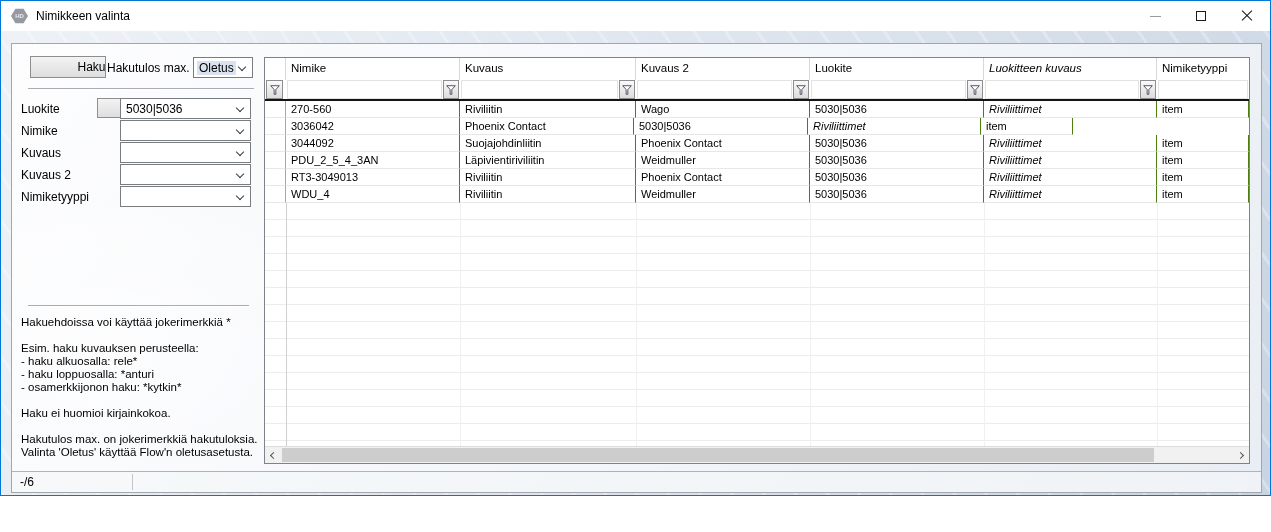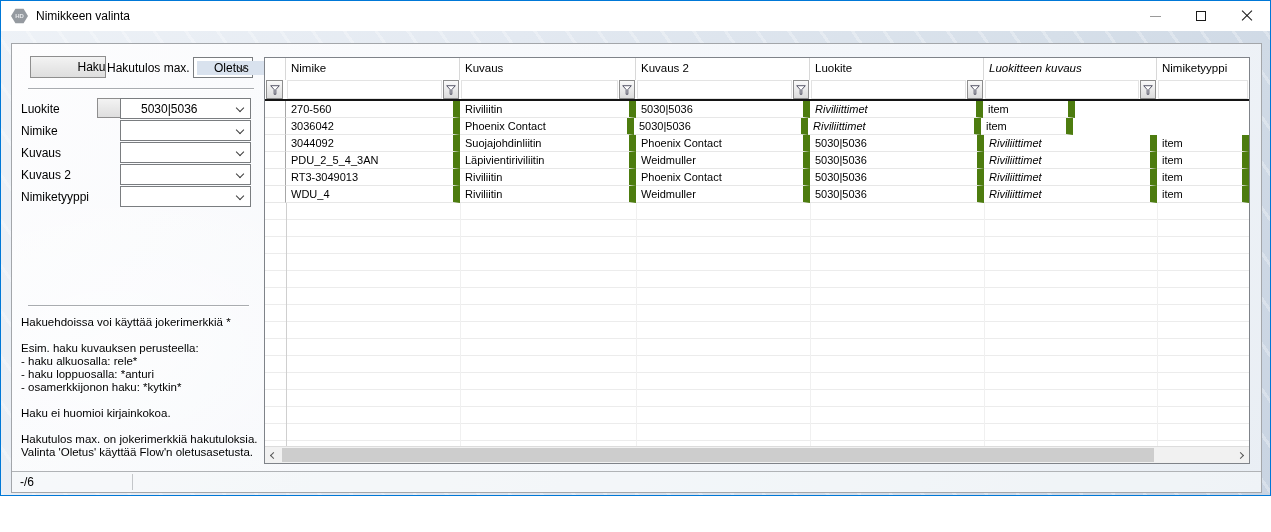--- a/index.html
+++ b/index.html
@@ -37,21 +37,21 @@
       linear-gradient(125deg, #fdfdfe 0%, #f3f6fa 55%, #e9eef4 100%); }
 
   
   .btn { display:flex; align-items:center; justify-content:center;
     background:linear-gradient(#f3f3f3,#dedede); border:1px solid #8e8e8e; font-size:12px; cursor:default;padding-left:47px; }
   .haku-btn { position:absolute; left:18px; top:12px; width:76px; height:22px; }
   .hakutulos-label { position:absolute; left:95px; top:17px; }
   .combo { position:absolute; height:21px; background:#fff; border:1px solid #7a7d80; }
   .combo .chev { position:absolute; right:7px; top:6px; width:6px; height:6px;
     border-right:1px solid #3c3c3c; border-bottom:1px solid #3c3c3c; transform:rotate(45deg); }
-  .combo .val { position:absolute; left:3px; top:3px; padding:0 17px; white-space:nowrap; }
+  .combo .val { position:absolute; left:3px; top:3px; padding:0 2px; white-space:nowrap; }
   .oletus-combo { left:181px; top:13px; width:60px; }
   .oletus-combo .val { background:#d9e2ee; }
   .sep { position:absolute; height:1px; background:#a9acb0; box-shadow:0 1px 0 #ffffff; }
   .sep1 { left:16px; top:44px; width:226px; }
   .sep2 { left:16px; top:261px; width:221px; }
   .field-label { position:absolute; left:9px; }
   .browse-btn { position:absolute; left:85px; top:54px; width:22px; height:20px; font-size:10px; }
   .help-block { position:absolute; left:9px; top:272px; width:240px; }
   .help-line { height:13px; line-height:13px; white-space:nowrap; font-size:11.5px; }
 
@@ -70,21 +70,21 @@
   .filter-row { display:flex; height:21px; background:#fff; border-bottom:2px solid #141414; }
   .filter-cell { position:relative; height:19px; }
   .filter-input { position:absolute; left:1px; top:0; right:18px; bottom:0; background:#fff; border:1px solid #e3e3e3; }
   .funnel-btn { position:absolute; right:1px; top:0; width:16px; height:19px;
     background:linear-gradient(#fafafa,#dcdcdc); border:1px solid #8e8e8e;
     display:flex; align-items:center; justify-content:center; }
   .c0 { width:21px; } .c1 { width:174px; } .c2 { width:176px; } .c3 { width:174px; }
   .c4 { width:174px; } .c5 { width:173px;font-style:italic; } .c6 { width:92px; border-right:none; }
   .row { display:flex; height:17px; background:#fff; }
   .cell { height:17px; padding:2px 0 0 5px; font-size:11px; white-space:nowrap; overflow:hidden;
-    border-bottom:1px solid #e7e7e7; border-right:7px solid #4d7c0f; }
+    border-bottom:1px solid #e7e7e7; border-right:1px solid #4d7c0f; }
   .cell.c0 { border-right:1px solid #a7a7a7; }
   .empty-area { position:relative; height:243px;
     background:repeating-linear-gradient(to bottom, #ffffff 0 16px, #ececec 16px 17px); }
   .vline { position:absolute; top:0; bottom:0; width:1px; background:#f0f0f0; }
   .vline.ind { background:#cfcfcf; }
 
   
   .hscroll { position:absolute; left:0; bottom:0; width:100%; height:17px; background:#f1f1f1; border-top:1px solid #dcdcdc; }
   .sb-arrow { position:absolute; top:0; width:17px; height:16px; display:flex; align-items:center; justify-content:center; }
   .sb-left { left:0; } .sb-right { right:0; }
@@ -241,20 +241,21 @@
         </div>
         <div class="filter-cell c6">
           <div class="filter-input" style="right:1px;"></div>
         </div>
       </div>
 
       <div class="row">
         <div class="cell c0"></div>
         <div class="cell c1">270-560</div>
         <div class="cell c2">Riviliitin</div>
+        <div class="cell c3">Wago</div>
         <div class="cell c4">5030|5036</div>
         <div class="cell c5">Riviliittimet</div>
         <div class="cell c6">item</div>
       </div>
       <div class="row">
         <div class="cell c0"></div>
         <div class="cell c1">3036042</div>
         <div class="cell c3">Phoenix Contact</div>
         <div class="cell c4">5030|5036</div>
         <div class="cell c5">Riviliittimet</div>

